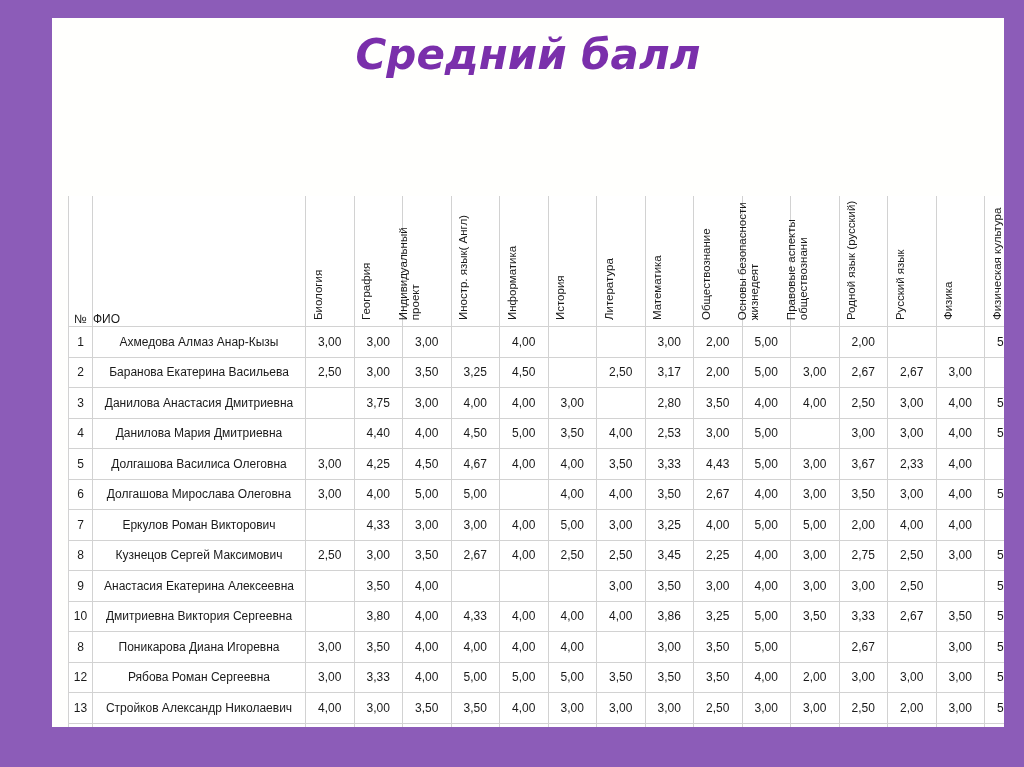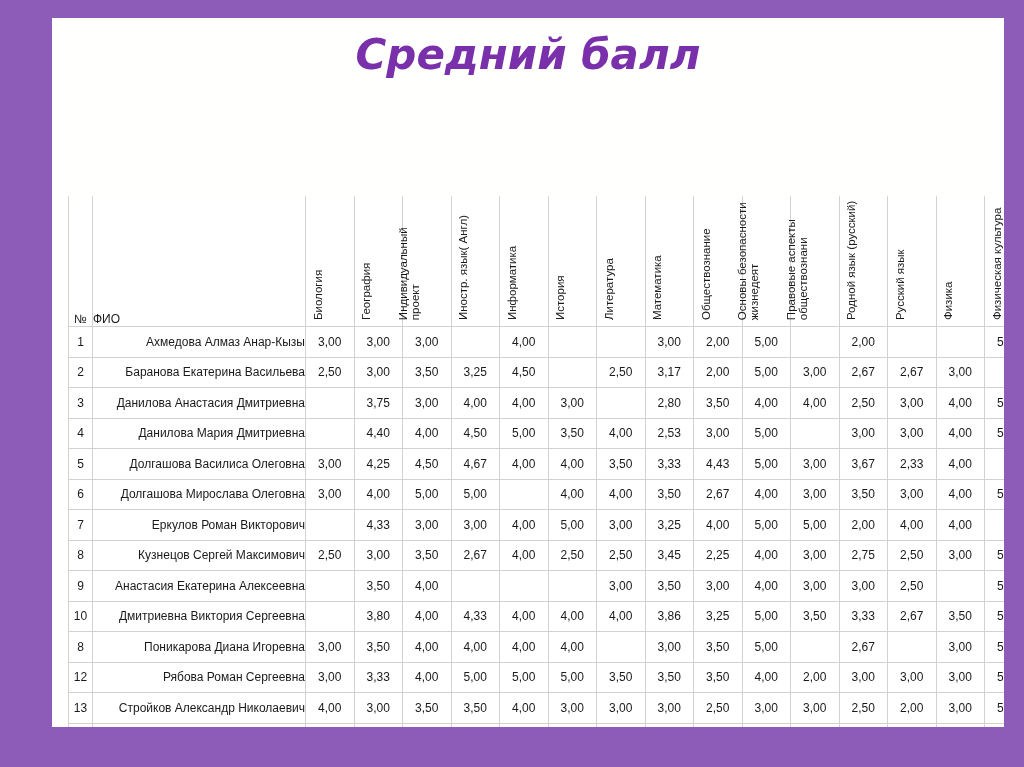--- a/index.html
+++ b/index.html
@@ -125,21 +125,21 @@
     text-align: center;
     padding: 0 0 46px 0;
     font-size: 12px;
   }
 
   table.grades tbody td {
     height: 29.5px;
     font-size: 12px;
   }
   td.c-num   { text-align: center; width: 24px; }
-  td.c-name  { text-align: right; padding-left: 7px; width: 213px; white-space: nowrap; }
+  td.c-name  { text-align: center; padding-left: 7px; width: 213px; white-space: nowrap; }
   td.c-val   { text-align: center; }
 
   col.w-num  { width: 24px; }
   col.w-name { width: 213px; }
   col.w-sub  { width: 48.5px; }
 </style>
 </head>
 <body>
 
 <div id="slide">

